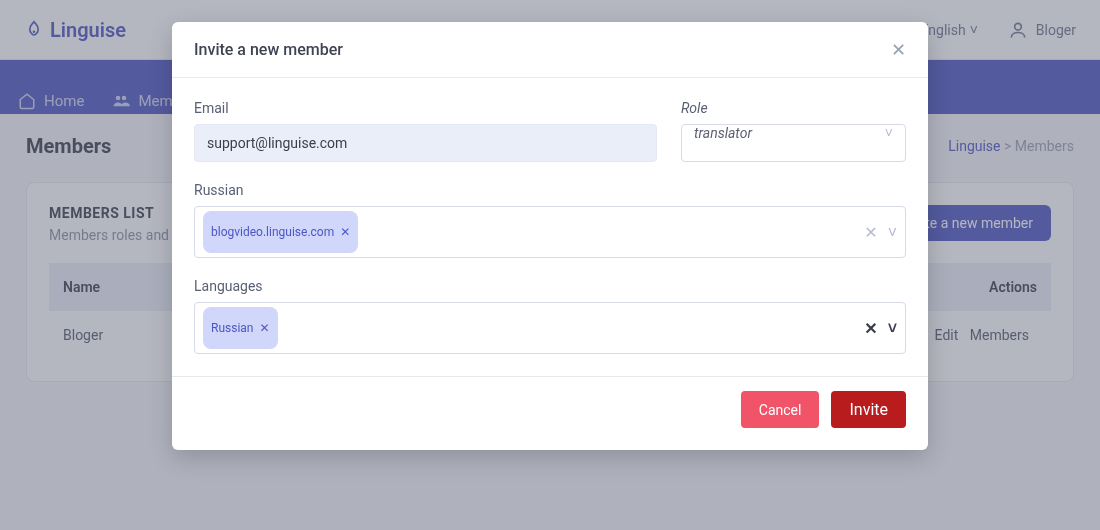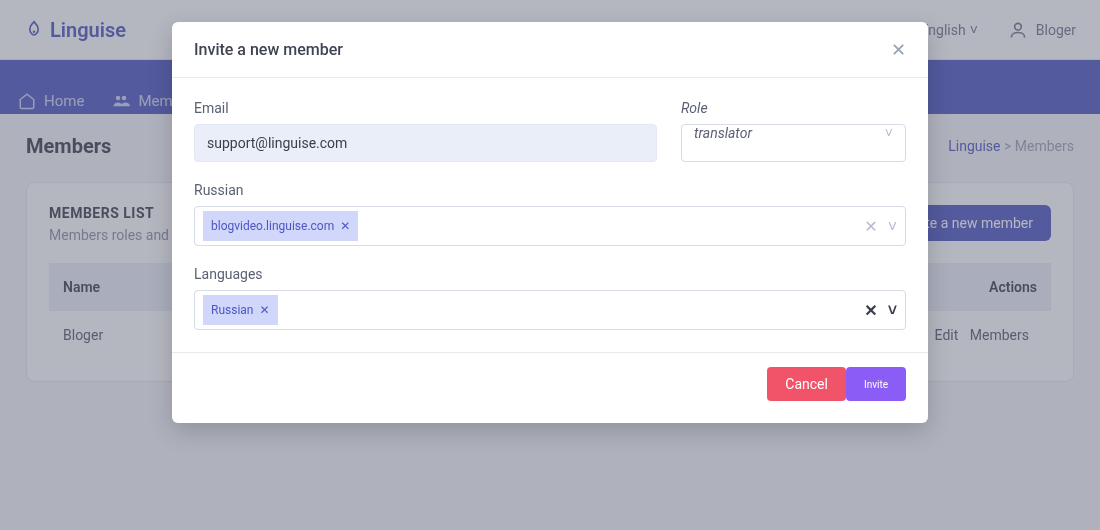--- a/index.html
+++ b/index.html
@@ -49,29 +49,29 @@
     .form-col.small { flex: 0 0 225px; font-style: italic; }
     .label { display: block; font-size: 14px; color: #5a5f73; margin-bottom: 8px; }
 
     .input, .select { width: 100%; height: 38px; border-radius: 4px; font-size: 14px; padding: 0 12px; box-sizing: border-box; }
     .input.filled { background: #e9eef9; border: 1px solid #e4e8f5; color: #3b3f4b; }
     .select { background: #fff; border: 1px solid #d7dae7; color: #5a5f73; display: flex; align-items: flex-start; justify-content: space-between; cursor: pointer; }
     .select .chev { color: #b6bbd0; }
 
     .tagbox { width: 100%; min-height: 38px; background: #fff; border: 1px solid #d7dae7; border-radius: 4px; padding: 4px 8px; display: flex; align-items: center; justify-content: space-between; }
     .tagbox .tags { display: flex; gap: 6px; align-items: center; }
-    .tag { background: #d0d7fb; color: #4e57c1; font-size: 12px; padding: 8px 8px; border-radius: 0; display: flex; align-items: center; gap: 6px; }
+    .tag { background: #d0d7fb; color: #4e57c1; font-size: 12px; padding: 14px 8px; border-radius: 8px; display: flex; align-items: center; gap: 6px; }
     .tag-x { cursor: pointer; font-size: 12px; }
     .tagbox-ctrls { display: flex; align-items: center; gap: 10px; color: #b6bbd0; }
     .tagbox-ctrls.dark { color: #3b3f4b; font-weight: 600; }
     .tagbox-ctrls span { cursor: pointer; }
 
-    .modal-foot { padding: 14px 22px 22px; display: flex; justify-content: flex-end; gap: 0; border-top: 1px solid #e8e9ef; }
+    .modal-foot { padding: 14px 22px 22px; display: flex; justify-content: flex-end; gap: 12px; border-top: 1px solid #e8e9ef; }
     .btn-cancel { background: #f15369; color: #fff; border: 0; border-radius: 4px; padding: 9px 18px; font-size: 14px; cursor: pointer; }
-    .btn-invite { background: #8b5cf6; color: #fff; border: 0; border-radius: 4px; padding: 9px 18px; font-size: 10px; cursor: pointer; }
+    .btn-invite { background: #b91c1c; color: #fff; border: 0; border-radius: 4px; padding: 9px 18px; font-size: 16px; cursor: pointer; }
   </style>
 </head>
 <body>
 
 <div class="topbar">
   <div class="brand">
     <svg viewBox="0 0 24 24" fill="none">
       <path d="M12 2c-2 3-5 4-5 9 0 4 3 7 5 7s5-3 5-7c0-5-3-6-5-9z" stroke="#4e57c1" stroke-width="2" fill="none"></path>
       <circle cx="12" cy="14" r="1.5" fill="#4e57c1"></circle>
     </svg>

